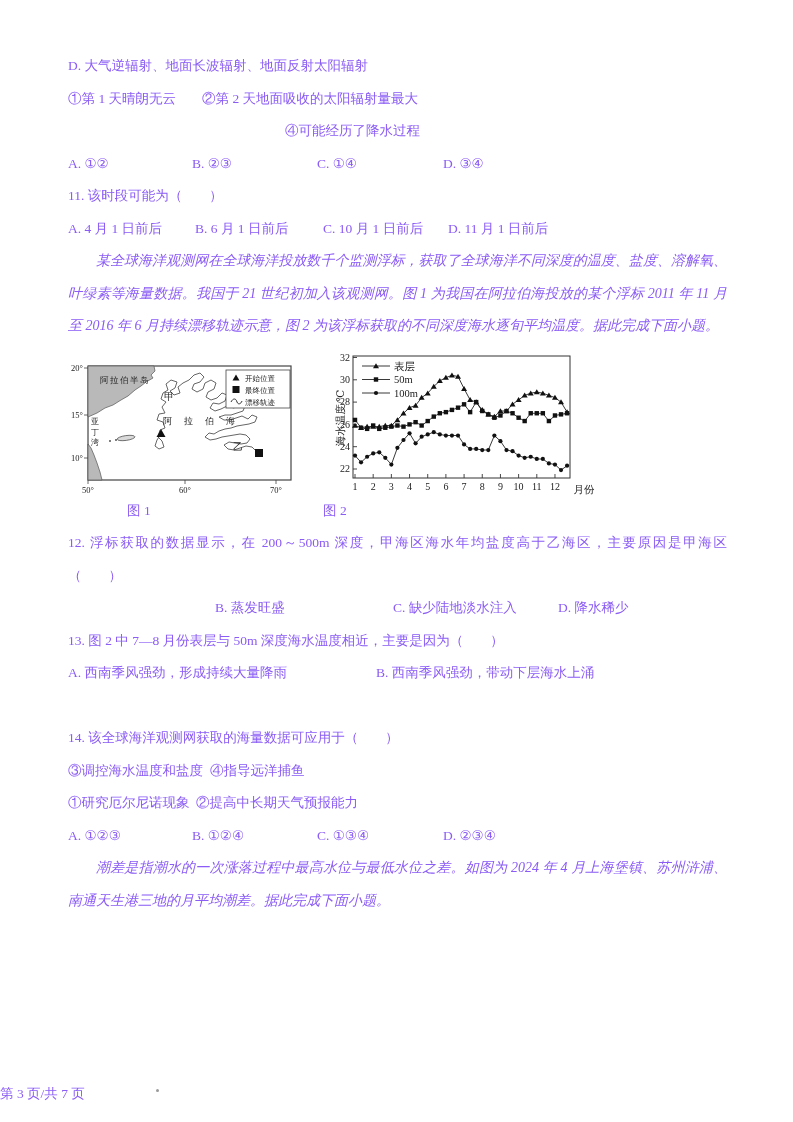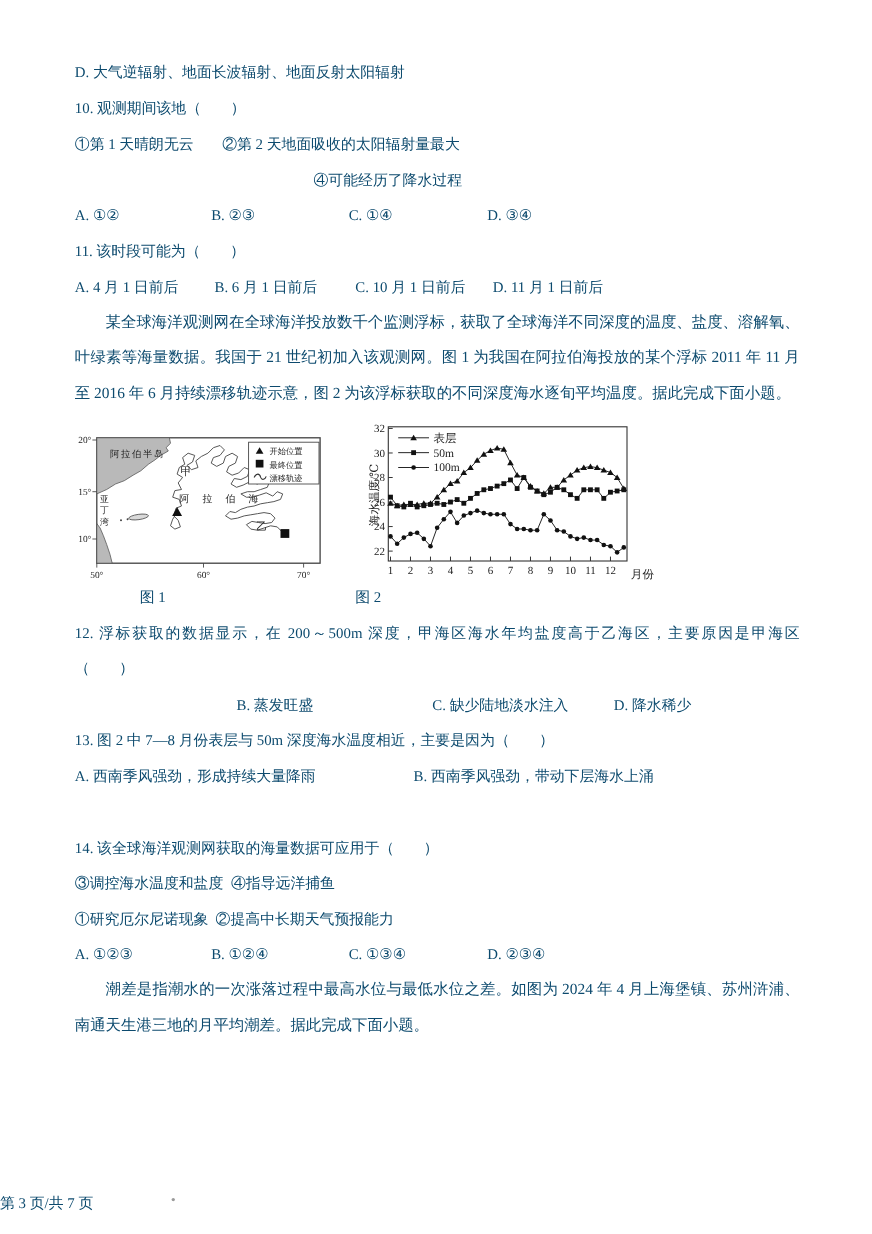--- a/index.html
+++ b/index.html
@@ -1,43 +1,42 @@
 <!DOCTYPE html>
 <html><head>
 <meta charset="utf-8">
 <style>
   html,body{margin:0;padding:0;background:#888;}
   .page{
     position:relative;width:793px;height:1122px;background:#fff;margin:0 auto;
-    font-family:"Liberation Serif","DejaVu Serif",serif;color:#0c4a6e;
+    font-family:"Liberation Serif","DejaVu Serif",serif;color:#8b5cf6;
     font-size:13.5px;overflow:hidden;
   }
   .content{padding:50px 66px 0 68px;}
   .line{position:relative;height:32.5px;line-height:32.5px;white-space:nowrap;}
   .tab{position:absolute;top:0;white-space:nowrap;}
   .para{line-height:32.5px;text-align:justify;text-indent:2em;font-size:14px;}
-  .kai{}
+  .kai{font-style:italic;}
   .stretch{text-align:justify;text-align-last:justify;}
   .figures{position:relative;height:152px;}
   .figsvg{position:absolute;}
   .footer{position:absolute;top:1078px;left:0;width:100%;text-align:left;
     height:32px;line-height:32px;font-size:13.5px;}
   .speck{position:absolute;left:156px;top:1089px;width:3px;height:3px;
     background:#9a9a9a;border-radius:50%;}
   svg text{font-family:"Liberation Serif","DejaVu Serif",serif;fill:#222;}
 </style>
 </head>
 <body>
 
 <div class="page">
   <div class="content">
 
     <div class="line">D. 大气逆辐射、地面长波辐射、地面反射太阳辐射</div>
 
-    <div class="line">10. 观测期间该地（　　）</div>
     <div class="line">
       <span class="tab" style="left:0">①第 1 天晴朗无云</span>
       <span class="tab" style="left:134px">②第 2 天地面吸收的太阳辐射量最大</span>
     </div>
     <div class="line">
       <span class="tab" style="left:217px">④可能经历了降水过程</span>
     </div>
     <div class="line">
       <span class="tab" style="left:0">A. ①②</span>
       <span class="tab" style="left:124px">B. ②③</span>

